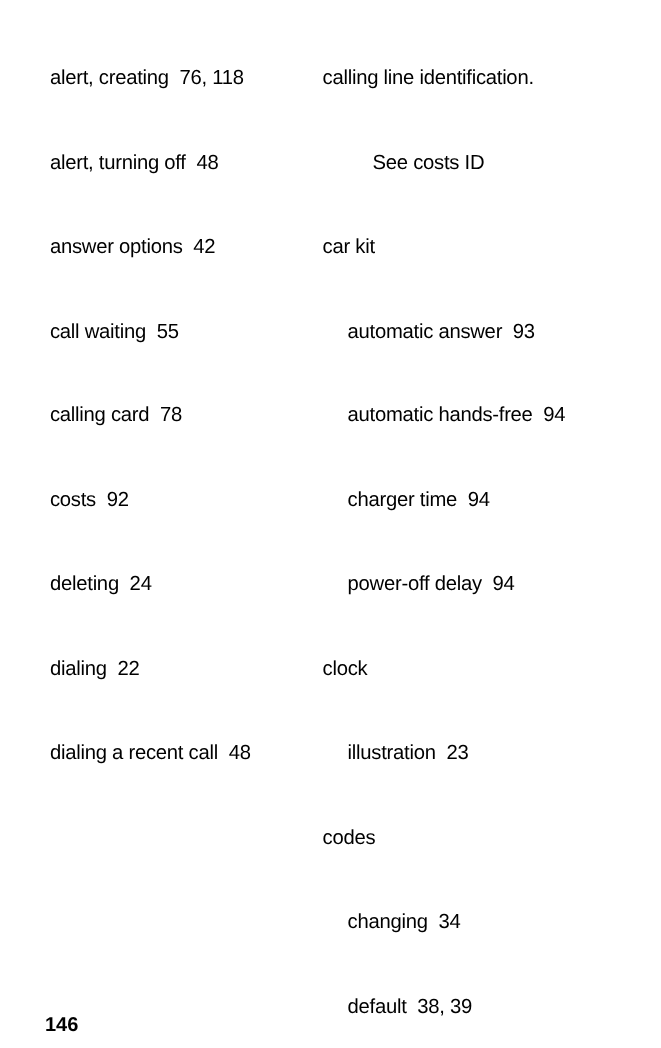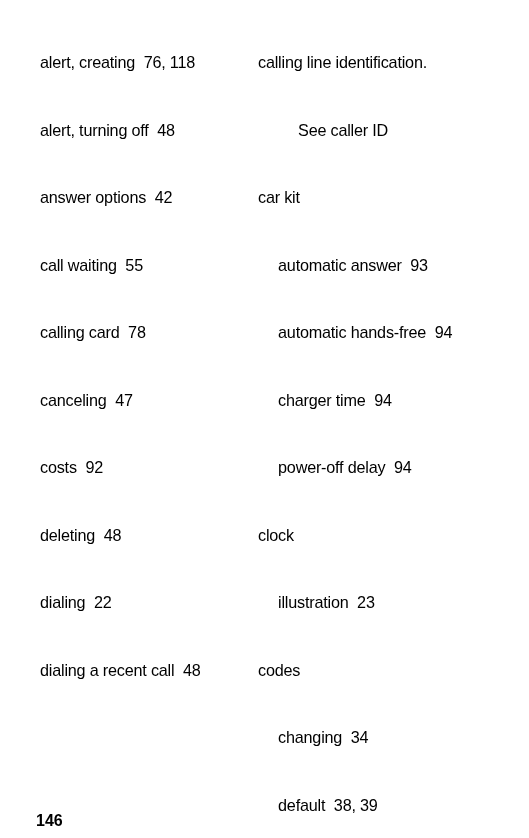--- a/index.html
+++ b/index.html
@@ -56,23 +56,22 @@
 
 <div class="page">
   <div class="columns">
 
     <div class="col col-left">
       <span class="ind1">alert, creating  76, 118</span>
       <span class="ind1">alert, turning off  48</span>
       <span class="ind1">answer options  42</span>
       <span class="ind1">call waiting  55</span>
       <span class="ind1">calling card  78</span>
-      <span class="ind1">canceling  47</span>
       <span class="ind1">costs  92</span>
-      <span class="ind1">deleting  48</span>
+      <span class="ind1">deleting  24</span>
       <span class="ind1">dialing  22</span>
       <span class="ind1">dialing a recent call  48</span>
       
       
       
       
       
       
       
       
@@ -84,21 +83,21 @@
       
       
       
       
       
       
     </div>
 
     <div class="col col-right">
       <span style="display:block">calling line identification. </span>
-      <span class="ind2"><span class="italic">See</span><span> caller ID</span></span>
+      <span class="ind2"><span class="italic">See</span><span> costs ID</span></span>
       <span style="display:block">car kit</span>
       <span class="ind1">automatic answer  93</span>
       <span class="ind1">automatic hands-free  94</span>
       <span class="ind1">charger time  94</span>
       <span class="ind1">power-off delay  94</span>
       <span style="display:block">clock</span>
       <span class="ind1">illustration  23</span>
       <span style="display:block">codes</span>
       <span class="ind1">changing  34</span>
       <span class="ind1">default  38, 39</span>

